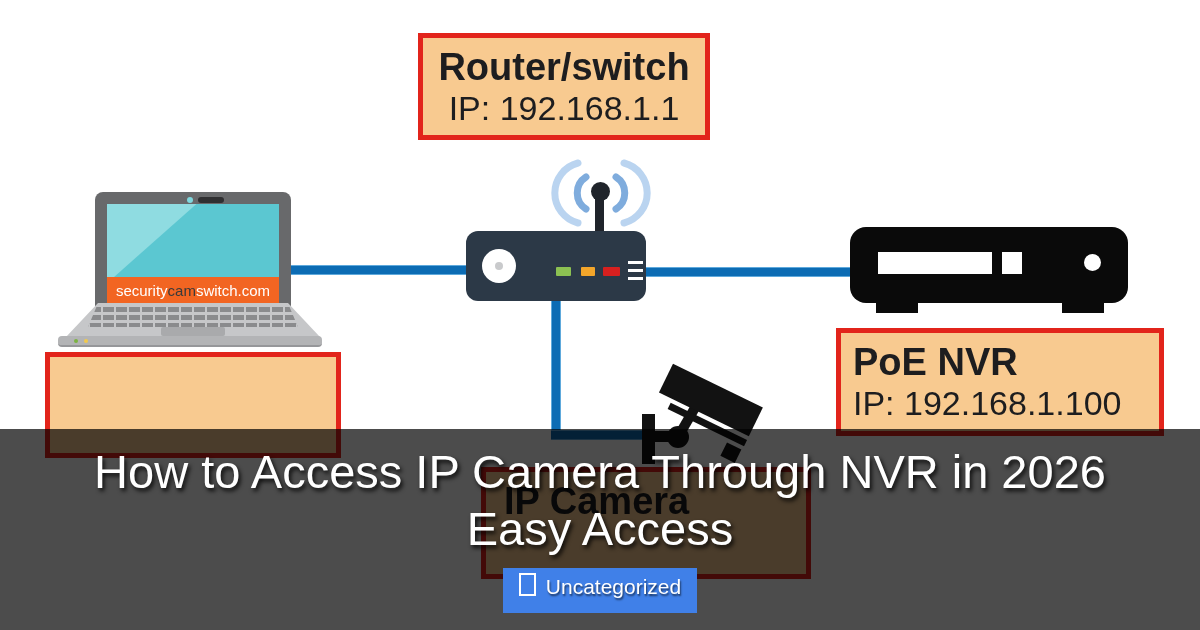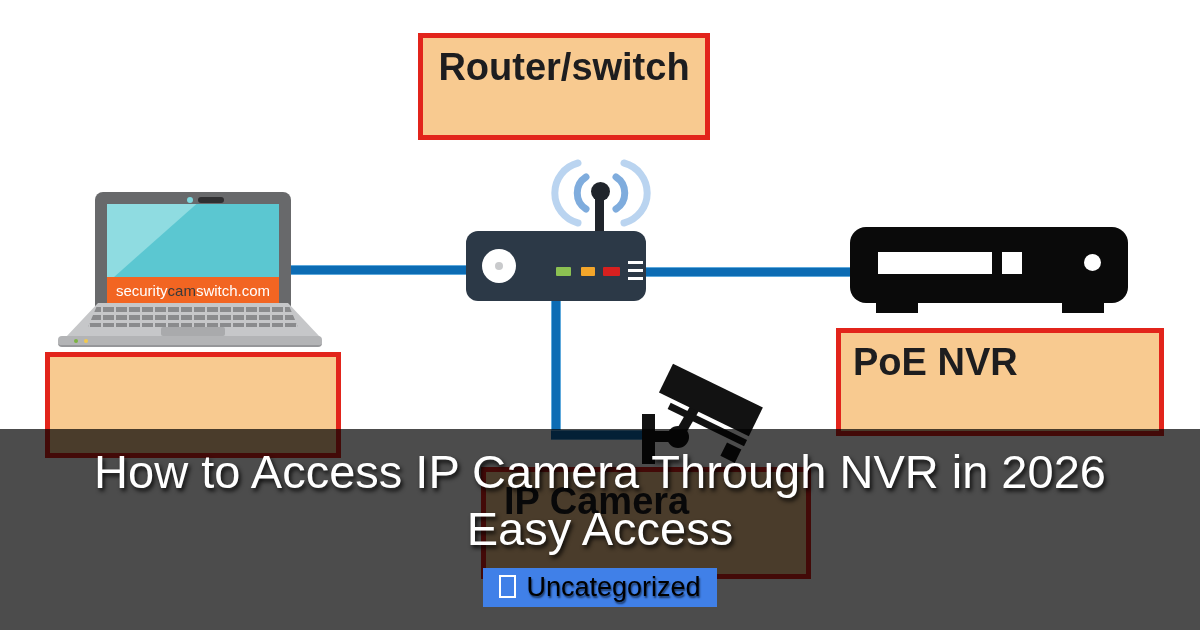--- a/index.html
+++ b/index.html
@@ -62,38 +62,39 @@
   .nvr-foot{position:absolute;top:300px;width:42px;height:13px;background:#0A0A0A;}
   .nvr-foot-l{left:876px;} .nvr-foot-r{left:1062px;}
 
   .camera-svg{position:absolute;left:605px;top:350px;}
 
   
   .overlay{position:absolute;left:0;top:429px;width:1200px;height:201px;background:rgba(0,0,0,0.70);z-index:5;}
   .hero{position:absolute;left:0;top:443px;width:1200px;text-align:center;z-index:6;color:#ffffff;}
   .hero-line{font-size:47px;line-height:57px;font-weight:400;text-shadow:2px 3px 4px rgba(0,0,0,0.85);}
   .hero-badge-row{margin-top:11px;}
-  .badge{display:inline-block;background:#4080E8;color:#000000;font-size:27px;line-height:30px;padding:4px 16px 5px 16px;
+  .badge{display:inline-block;background:#4080E8;color:#ffffff;font-size:21px;line-height:30px;padding:4px 16px 11px 16px;
     text-shadow:1px 2px 2px rgba(0,0,0,0.6);cursor:pointer;}
   .badge-icon{display:inline-block;width:13px;height:19px;border:2px solid #ffffff;margin-right:10px;vertical-align:-2px;}
 </style>
 </head>
 <body>
 
 <div class="stage">
 
   <div>
 
     <div class="cable cable-h" style="left:283px;top:265px;width:190px;"></div>
     <div class="cable cable-h" style="left:642px;top:267px;width:210px;"></div>
     <div class="cable cable-v" style="left:551px;top:298px;height:138px;"></div>
     <div class="cable cable-h" style="left:551px;top:430px;width:100px;"></div>
 
     <div class="label-box lb-center" style="left:418px;top:33px;width:292px;height:107px;">
       <div class="label-title">Router/switch</div>
+      <div class="label-ip">IP: 192.168.1.1</div>
     </div>
 
     <svg class="wifi-svg" width="124" height="84" viewBox="0 0 124 84">
       <path d="M 46 27 A 19 19 0 0 0 46 59" fill="none" stroke="#7FACDD" stroke-width="7" stroke-linecap="round"></path>
       <path d="M 38 13 A 31 31 0 0 0 38 73" fill="none" stroke="#BAD4F0" stroke-width="7" stroke-linecap="round"></path>
       <path d="M 76 27 A 19 19 0 0 1 76 59" fill="none" stroke="#7FACDD" stroke-width="7" stroke-linecap="round"></path>
       <path d="M 84 13 A 31 31 0 0 1 84 73" fill="none" stroke="#BAD4F0" stroke-width="7" stroke-linecap="round"></path>
     </svg>
 
     <div class="antenna-bar"></div>
@@ -135,20 +136,21 @@
     <div class="nvr-foot nvr-foot-l"></div>
     <div class="nvr-foot nvr-foot-r"></div>
     <div class="nvr-body">
       <div class="nvr-slot"></div>
       <div class="nvr-square"></div>
       <div class="nvr-circle"></div>
     </div>
 
     <div class="label-box lb-left" style="left:836px;top:328px;width:328px;height:108px;padding-left:12px;">
       <div class="label-title">PoE NVR</div>
+      <div class="label-ip">IP: 192.168.1.100</div>
     </div>
 
     <svg class="camera-svg" width="170" height="115" viewBox="0 0 170 115">
       <rect x="37" y="64" width="13" height="50" fill="#121212"></rect>
       <rect x="48" y="81" width="22" height="11" fill="#121212"></rect>
       <circle cx="73" cy="87" r="11" fill="#121212"></circle>
       <line x1="73" y1="87" x2="91" y2="56" stroke="#121212" stroke-width="10"></line>
       <g transform="rotate(26 75 45)">
         <rect x="55" y="20" width="100" height="32" fill="#121212"></rect>
         <rect x="70" y="56" width="85" height="7" fill="#121212"></rect>

